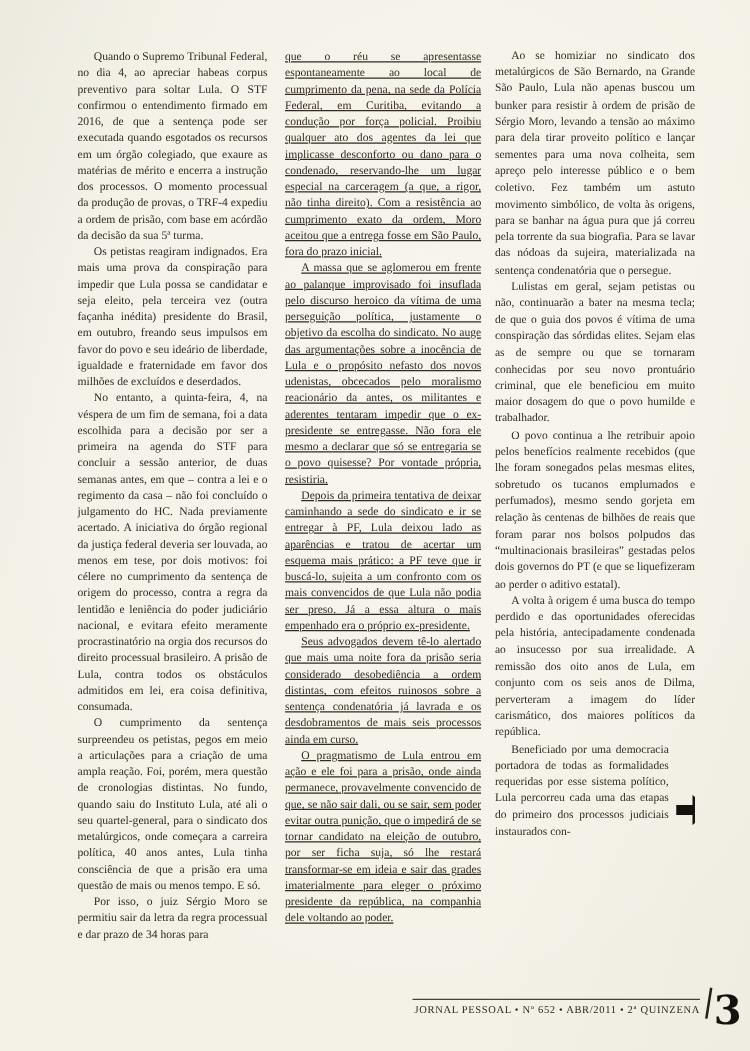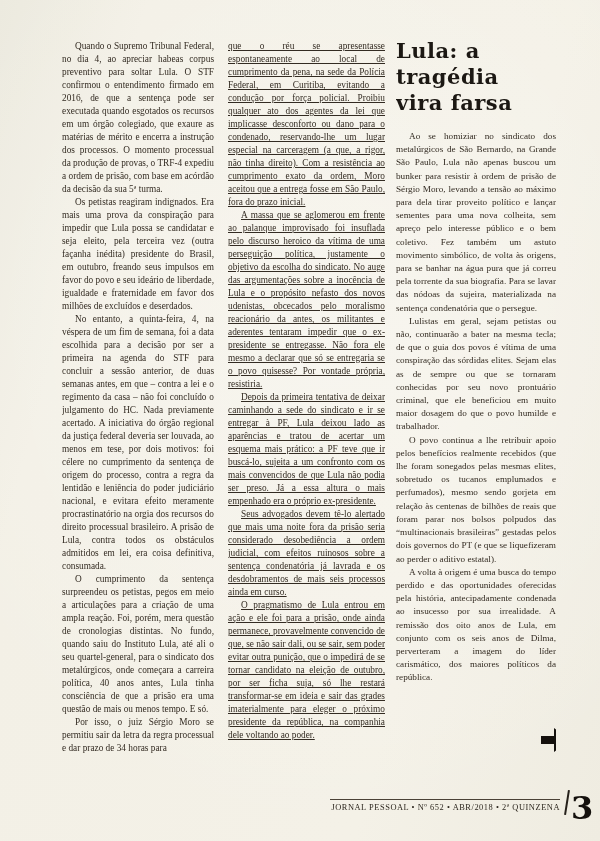--- a/index.html
+++ b/index.html
@@ -90,39 +90,37 @@
     <p class="indent">Os petistas reagiram indignados. Era mais uma prova da conspiração para impedir que Lula possa se candidatar e seja eleito, pela terceira vez (outra façanha inédita) presidente do Brasil, em outubro, freando seus impulsos em favor do povo e seu ideário de liberdade, igualdade e fraternidade em favor dos milhões de excluídos e deserdados.</p>
     <p class="indent">No entanto, a quinta-feira, 4, na véspera de um fim de semana, foi a data escolhida para a decisão por ser a primeira na agenda do STF para concluir a sessão anterior, de duas semanas antes, em que – contra a lei e o regimento da casa – não foi concluído o julgamento do HC. Nada previamente acertado. A iniciativa do órgão regional da justiça federal deveria ser louvada, ao menos em tese, por dois motivos: foi célere no cumprimento da sentença de origem do processo, contra a regra da lentidão e leniência do poder judiciário nacional, e evitara efeito meramente procrastinatório na orgia dos recursos do direito processual brasileiro. A prisão de Lula, contra todos os obstáculos admitidos em lei, era coisa definitiva, consumada.</p>
     <p class="indent">O cumprimento da sentença surpreendeu os petistas, pegos em meio a articulações para a criação de uma ampla reação. Foi, porém, mera questão de cronologias distintas. No fundo, quando saiu do Instituto Lula, até ali o seu quartel-general, para o sindicato dos metalúrgicos, onde começara a carreira política, 40 anos antes, Lula tinha consciência de que a prisão era uma questão de mais ou menos tempo. E só.</p>
     <p class="indent">Por isso, o juiz Sérgio Moro se permitiu sair da letra da regra processual e dar prazo de 34 horas para</p>
   </div>
 
   <div class="col" id="col2">
     <p>que o réu se apresentasse espontaneamente ao local de cumprimento da pena, na sede da Polícia Federal, em Curitiba, evitando a condução por força policial. Proibiu qualquer ato dos agentes da lei que implicasse desconforto ou dano para o condenado, reservando-lhe um lugar especial na carceragem (a que, a rigor, não tinha direito). Com a resistência ao cumprimento exato da ordem, Moro aceitou que a entrega fosse em São Paulo, fora do prazo inicial.</p>
     <p class="indent">A massa que se aglomerou em frente ao palanque improvisado foi insuflada pelo discurso heroico da vítima de uma perseguição política, justamente o objetivo da escolha do sindicato. No auge das argumentações sobre a inocência de Lula e o propósito nefasto dos novos udenistas, obcecados pelo moralismo reacionário da antes, os militantes e aderentes tentaram impedir que o ex-presidente se entregasse. Não fora ele mesmo a declarar que só se entregaria se o povo quisesse? Por vontade própria, resistiria.</p>
     <p class="indent">Depois da primeira tentativa de deixar caminhando a sede do sindicato e ir se entregar à PF, Lula deixou lado as aparências e tratou de acertar um esquema mais prático: a PF teve que ir buscá-lo, sujeita a um confronto com os mais convencidos de que Lula não podia ser preso. Já a essa altura o mais empenhado era o próprio ex-presidente.</p>
-    <p class="indent">Seus advogados devem tê-lo alertado que mais uma noite fora da prisão seria considerado desobediência a ordem judicial, com efeitos ruinosos sobre a sentença condenatória já lavrada e os desdobramentos de mais seis processos ainda em curso.</p>
+    <p class="indent">Seus advogados devem tê-lo alertado que mais uma noite fora da prisão seria considerado desobediência a ordem distintas, com efeitos ruinosos sobre a sentença condenatória já lavrada e os desdobramentos de mais seis processos ainda em curso.</p>
     <p class="indent">O pragmatismo de Lula entrou em ação e ele foi para a prisão, onde ainda permanece, provavelmente convencido de que, se não sair dali, ou se sair, sem poder evitar outra punição, que o impedirá de se tornar candidato na eleição de outubro, por ser ficha suja, só lhe restará transformar-se em ideia e sair das grades imaterialmente para eleger o próximo presidente da república, na companhia dele voltando ao poder.</p>
   </div>
 
   <div class="col" id="col3">
-    <p class="headline">Lula: a
-tragédia
-vira farsa</p>
     <p class="indent">Ao se homiziar no sindicato dos metalúrgicos de São Bernardo, na Grande São Paulo, Lula não apenas buscou um bunker para resistir à ordem de prisão de Sérgio Moro, levando a tensão ao máximo para dela tirar proveito político e lançar sementes para uma nova colheita, sem apreço pelo interesse público e o bem coletivo. Fez também um astuto movimento simbólico, de volta às origens, para se banhar na água pura que já correu pela torrente da sua biografia. Para se lavar das nódoas da sujeira, materializada na sentença condenatória que o persegue.</p>
     <p class="indent">Lulistas em geral, sejam petistas ou não, continuarão a bater na mesma tecla; de que o guia dos povos é vítima de uma conspiração das sórdidas elites. Sejam elas as de sempre ou que se tornaram conhecidas por seu novo prontuário criminal, que ele beneficiou em muito maior dosagem do que o povo humilde e trabalhador.</p>
     <p class="indent">O povo continua a lhe retribuir apoio pelos benefícios realmente recebidos (que lhe foram sonegados pelas mesmas elites, sobretudo os tucanos emplumados e perfumados), mesmo sendo gorjeta em relação às centenas de bilhões de reais que foram parar nos bolsos polpudos das “multinacionais brasileiras” gestadas pelos dois governos do PT (e que se liquefizeram ao perder o aditivo estatal).</p>
     <p class="indent">A volta à origem é uma busca do tempo perdido e das oportunidades oferecidas pela história, antecipadamente condenada ao insucesso por sua irrealidade. A remissão dos oito anos de Lula, em conjunto com os seis anos de Dilma, perverteram a imagem do líder carismático, dos maiores políticos da república.</p>
     <p class="indent">
       <span class="cont-arrow">
           <svg viewBox="0 0 30 30" xmlns="http://www.w3.org/2000/svg">
             <polygon points="1,11 14,11 14,3 29,15 14,27 14,19 1,19" fill="#15110d"></polygon>
           </svg>
         </span>
+      <span>Beneficiado por uma democracia portadora de todas as formalidades requeridas por esse sistema político, Lula percorreu cada uma das etapas do primeiro dos processos judiciais instaurados con-</span>
     </p>
   </div>
 
   <div class="footer-rule"></div>
-  <div class="footer-line">JORNAL PESSOAL • Nº 652 • ABR/2018 • 2ª QUINZENA</div>
+  <div class="footer-line">JORNAL PESSOAL • Nº 652 • ABR/2011 • 2ª QUINZENA</div>
   <div class="footer-tick"></div>
   <div class="page-number">3</div>
 
 </div>
 
 </body></html>

